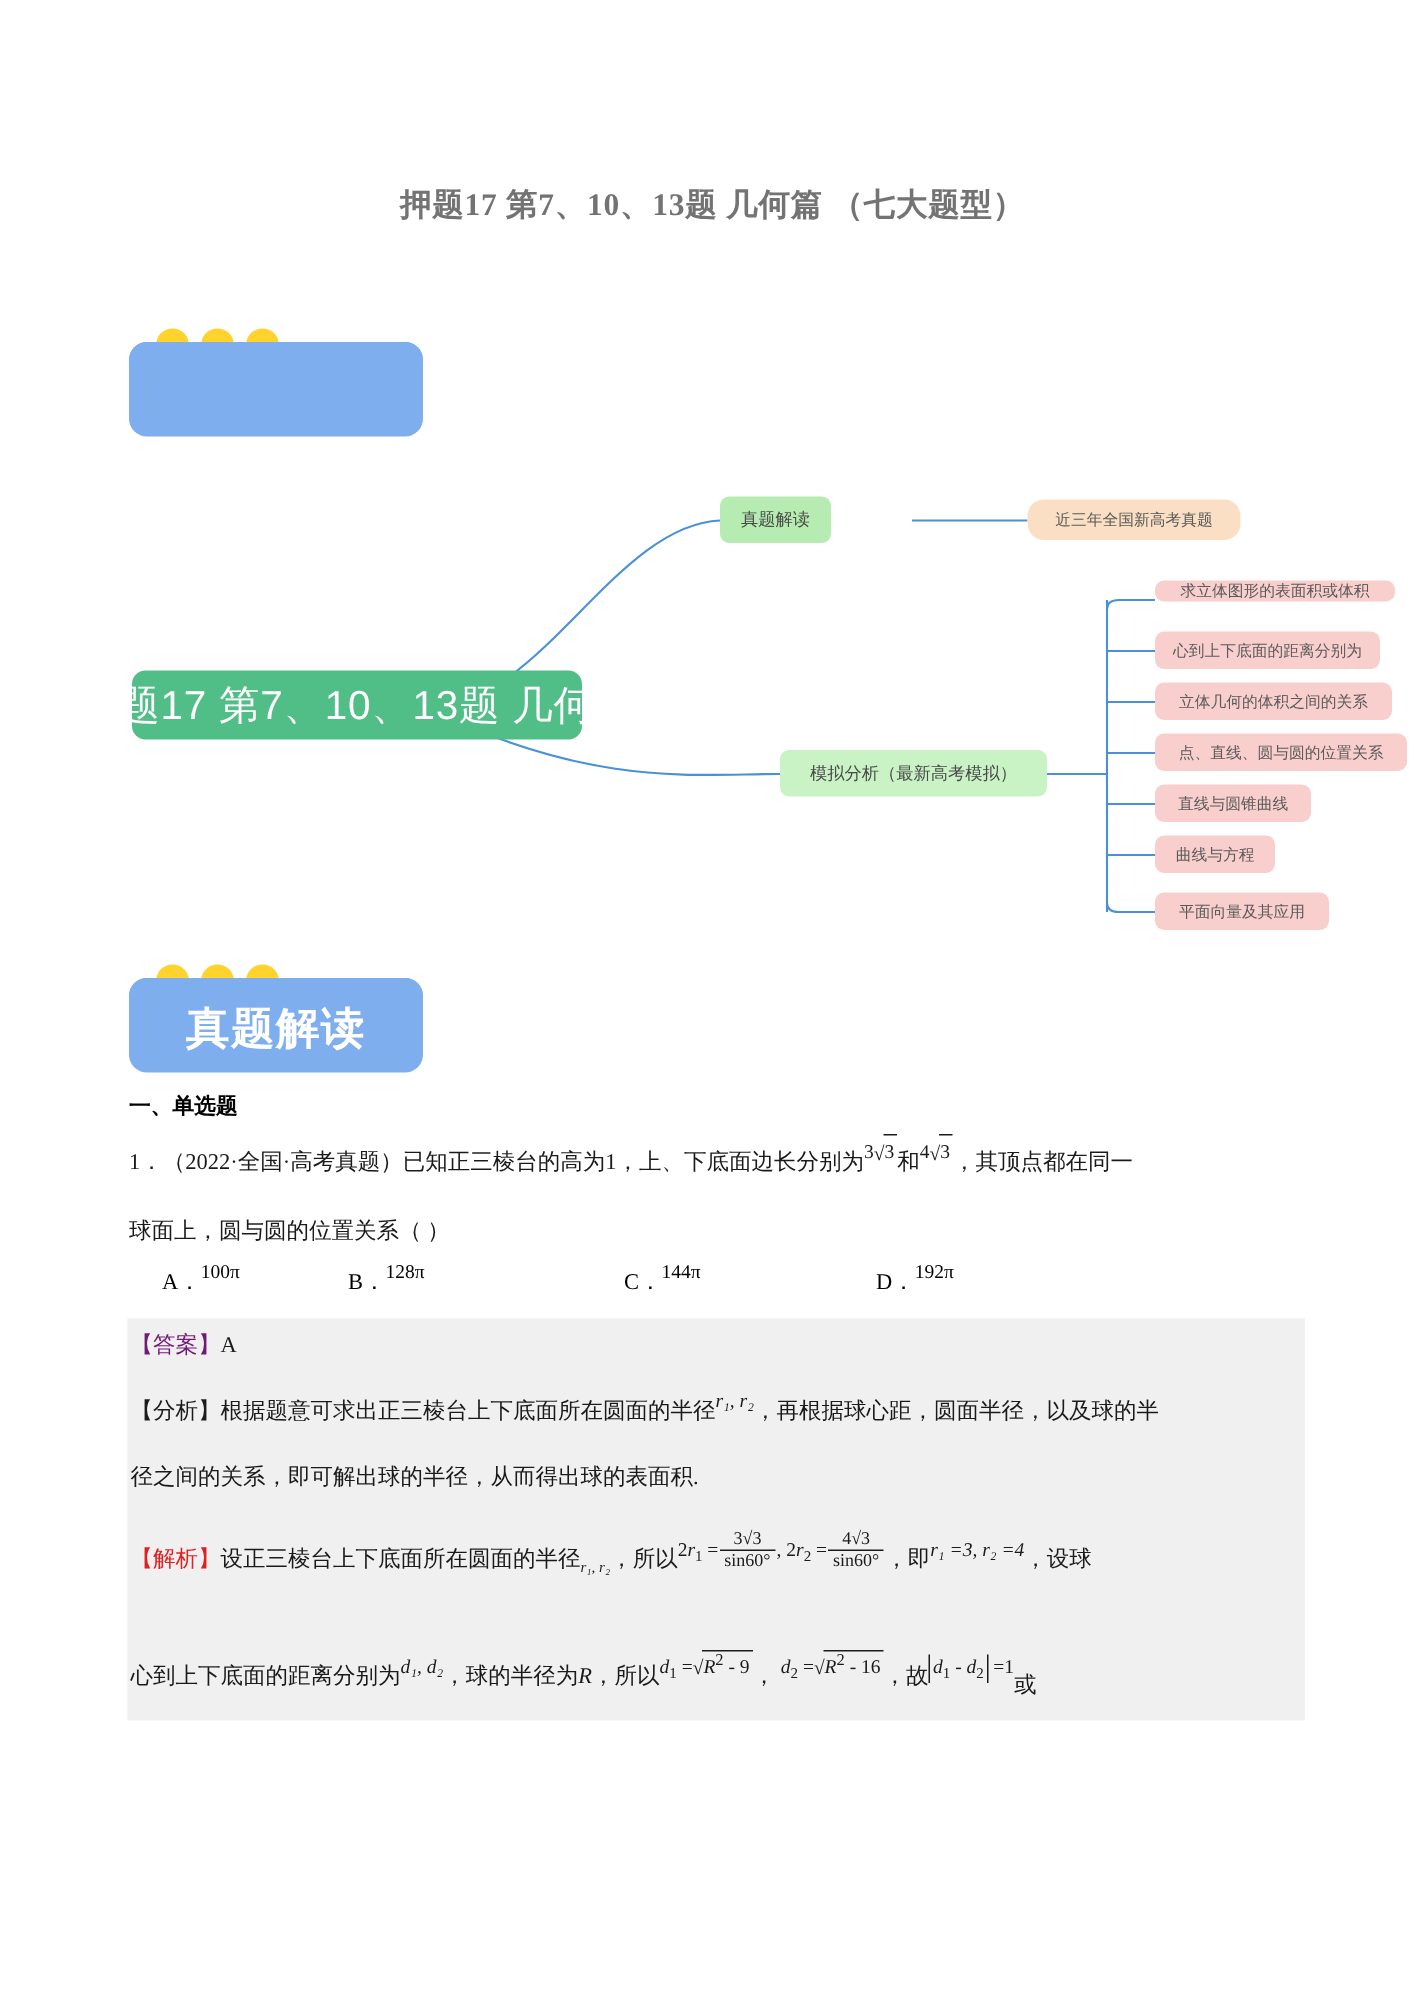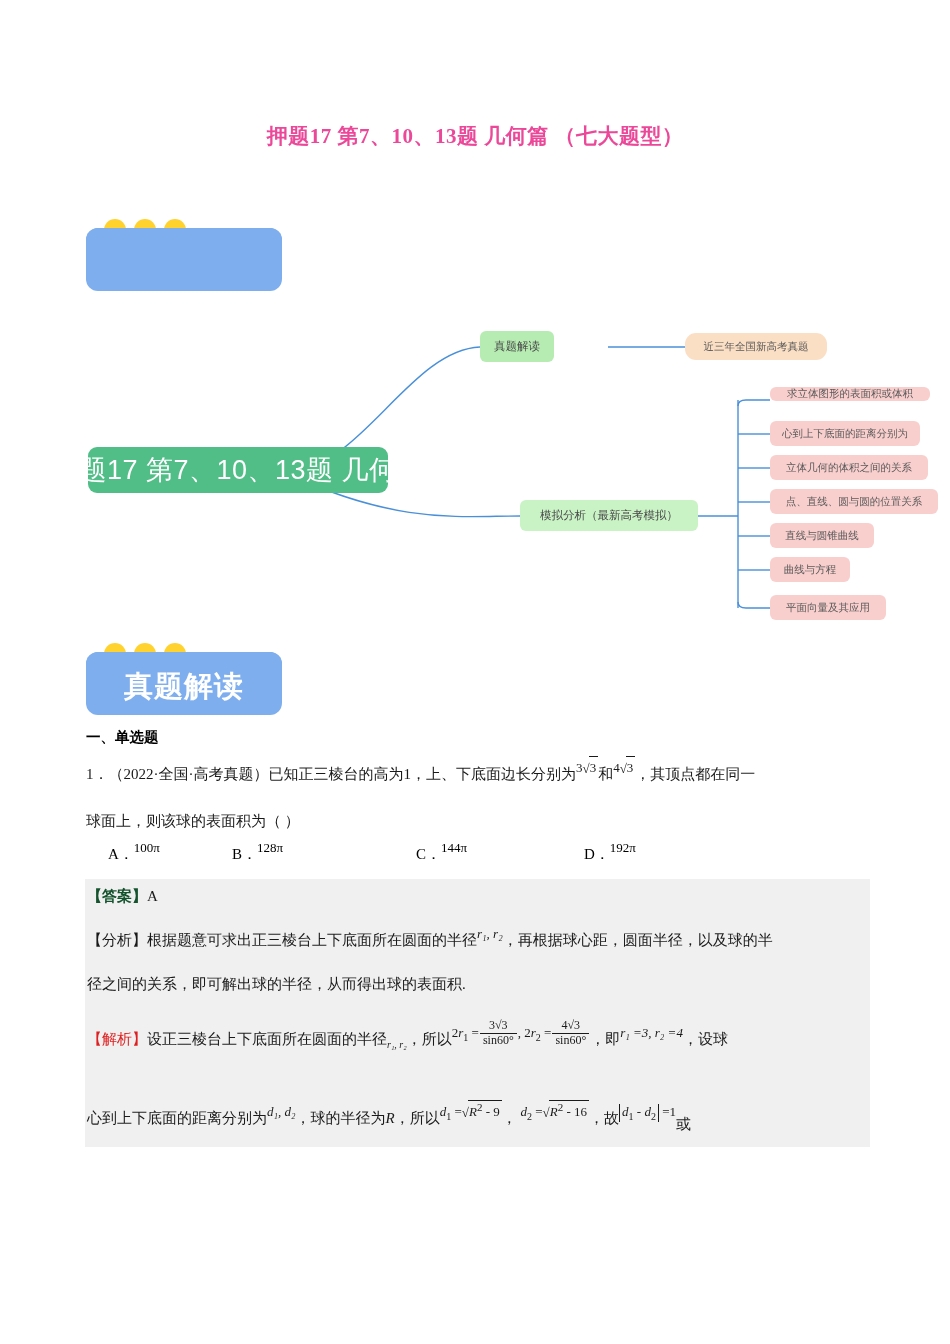--- a/index.html
+++ b/index.html
@@ -19,21 +19,21 @@
   
   .page-title {
     position: absolute;
     left: 0; right: 0;
     top: 122px;
     text-align: center;
     font-family: "Liberation Serif", "DejaVu Serif", serif;
     font-weight: bold;
     font-size: 21px;
     letter-spacing: 0.5px;
-    color: #ec4899;
+    color: #737373;
   }
 
   
   .badge {
     position: absolute;
     width: 196px;
     height: 63px;
     background: #7EAEEE;
     border-radius: 12px;
     box-sizing: border-box;
@@ -172,22 +172,22 @@
     background: #F0F0F0;
   }
   .ans-line {
     position: absolute;
     left: 2px;
     font-size: 15px;
     color: #1a1a1a;
     white-space: nowrap;
   }
   .tag-red {
-    color: #14532d;
-    font-weight: bold;
+    color: #701a75;
+    font-weight: normal;
   }
   .tag-red-hl { color: #E02020; }
 
   
   .frac {
     display: inline-block;
     vertical-align: middle;
     text-align: center;
     font-size: 12px;
     line-height: 1.15;
@@ -306,21 +306,21 @@
   <div class="mask"></div>
   <div class="badge-label">真题解读</div>
 </div>
 
 <div class="sec-head" style="top:728px;">一、单选题</div>
 
 <div class="qtext" style="top:763px;">
   <span>1．</span><span>（2022·全国·高考真题）</span><span>已知正三棱台的高为1，上、下底面边长分别为</span><span class="raise">3<span class="radical">√</span><span class="sqrt">3</span></span><span>和</span><span class="raise">4<span class="radical">√</span><span class="sqrt">3</span></span><span>，其顶点都在同一</span>
 </div>
 
-<div class="qtext" style="top:810px;">球面上，则该球的表面积为（    ）</div>
+<div class="qtext" style="top:810px;">球面上，圆与圆的位置关系（    ）</div>
 
 <div class="opts">
   <span class="opt" style="left:0px;"><span>A．</span><span class="raise">100π</span></span>
   <span class="opt" style="left:124px;"><span>B．</span><span class="raise">128π</span></span>
   <span class="opt" style="left:308px;"><span>C．</span><span class="raise">144π</span></span>
   <span class="opt" style="left:476px;"><span>D．</span><span class="raise">192π</span></span>
 </div>
 
 <div id="answer-block">
 

